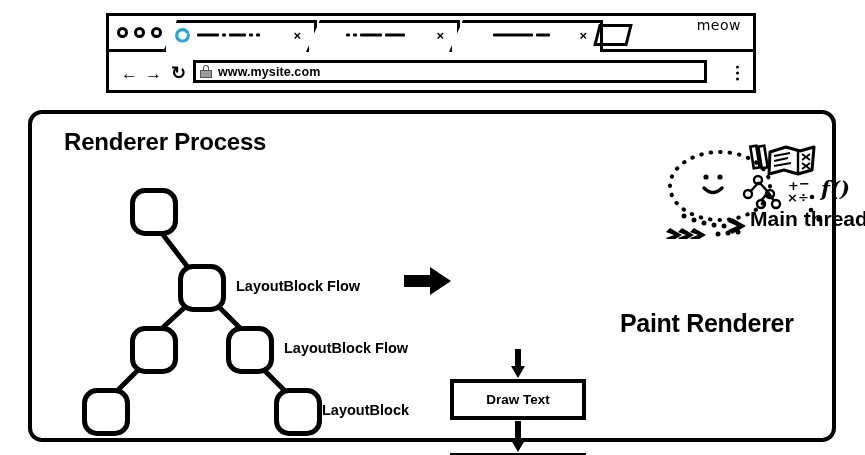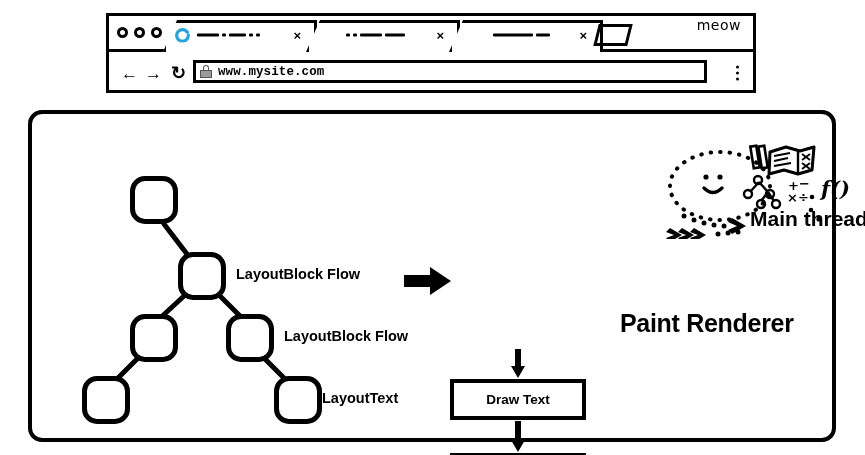--- a/index.html
+++ b/index.html
@@ -47,33 +47,33 @@
   .nb-rel{left:62px;font-size:18px;}
   .omnibox{position:absolute;left:84px;top:8px;right:46px;height:23px;
            border:3px solid #000;background:#fff;box-sizing:border-box;
            display:flex;align-items:center;padding-left:4px;}
   .lock{width:12px;height:13px;position:relative;flex:0 0 auto;margin-right:6px;}
   .lock .body{position:absolute;left:0;bottom:0;width:12px;height:8px;background:#9a9a9a;
               border:1px solid #555;box-sizing:border-box;}
   .lock .shk{position:absolute;left:3px;top:0;width:6px;height:6px;
              border:1.5px solid #555;border-bottom:none;border-radius:3px 3px 0 0;box-sizing:border-box;}
   .urltext{font-size:12.5px;font-weight:bold;letter-spacing:.1px;
-           font-family:Liberation Mono, monospace;}
+           font-family:Liberation Sans, sans-serif;}
   .kebab{position:absolute;right:14px;top:50%;transform:translateY(-50%);
          display:flex;flex-direction:column;gap:3px;}
   .kebab i{width:3px;height:3px;background:#000;border-radius:50%;display:block;}
 
   
   .panel{position:absolute;left:28px;top:110px;width:808px;height:332px;
          border:4px solid #000;border-radius:14px;background:#fff;box-sizing:border-box;}
   .panel-title{position:absolute;left:32px;top:14px;font-size:24px;font-weight:bold;
                letter-spacing:-.2px;}
 
   
-  .tree{position:absolute;left:40px;top:54px;width:330px;height:250px;}
+  .tree{position:absolute;left:40px;top:66px;width:330px;height:250px;}
   .node{position:absolute;width:48px;height:48px;border:5px solid #000;
         border-radius:15px;box-sizing:border-box;background:#fff;z-index:2;}
   .tree svg{position:absolute;left:0;top:0;width:330px;height:250px;z-index:1;}
   .tlabel{position:absolute;font-size:14.5px;font-weight:bold;white-space:nowrap;}
 
   
   .bigarrow{position:absolute;left:372px;top:152px;width:48px;height:30px;}
 
   
   .prbox{position:absolute;border:4px solid #000;background:#fff;box-sizing:border-box;
@@ -166,41 +166,42 @@
       <div class="kebab">
         <i></i>
           <i></i>
           <i></i>
       </div>
     </div>
   </div>
 
   <div class="panel">
 
+    <div class="panel-title">Renderer Process</div>
 
     <div class="tree">
       <svg viewBox="0 0 330 250">
         <g stroke="#000" stroke-width="5" stroke-linecap="round" fill="none">
           <line x1="92" y1="56" x2="118" y2="90"></line>
           <line x1="112" y1="128" x2="86" y2="152"></line>
           <line x1="148" y1="128" x2="172" y2="152"></line>
           <line x1="66" y1="190" x2="42" y2="214"></line>
           <line x1="192" y1="190" x2="216" y2="214"></line>
         </g>
       </svg>
       <div class="node" style="left:58px;top:8px;"></div>
       <div class="node" style="left:106px;top:84px;"></div>
       <div class="node" style="left:58px;top:146px;"></div>
       <div class="node" style="left:154px;top:146px;"></div>
       <div class="node" style="left:10px;top:208px;"></div>
       <div class="node" style="left:202px;top:208px;"></div>
 
       <div class="tlabel" style="left:164px;top:98px;">LayoutBlock Flow</div>
       <div class="tlabel" style="left:212px;top:160px;">LayoutBlock Flow</div>
-      <div class="tlabel" style="left:250px;top:222px;">LayoutText</div>
+      <div class="tlabel" style="left:250px;top:222px;">LayoutBlock</div>
     </div>
 
     <svg class="bigarrow" viewBox="0 0 48 30">
       <path d="M0 9 H26 V1 L47 15 L26 29 V21 H0 Z" fill="#000"></path>
     </svg>
 
 
     <svg class="connarrow ca1" viewBox="0 0 14 30">
       <path d="M4 0 H10 V17 H14 L7 29 L0 17 H4 Z" fill="#000"></path>
     </svg>

